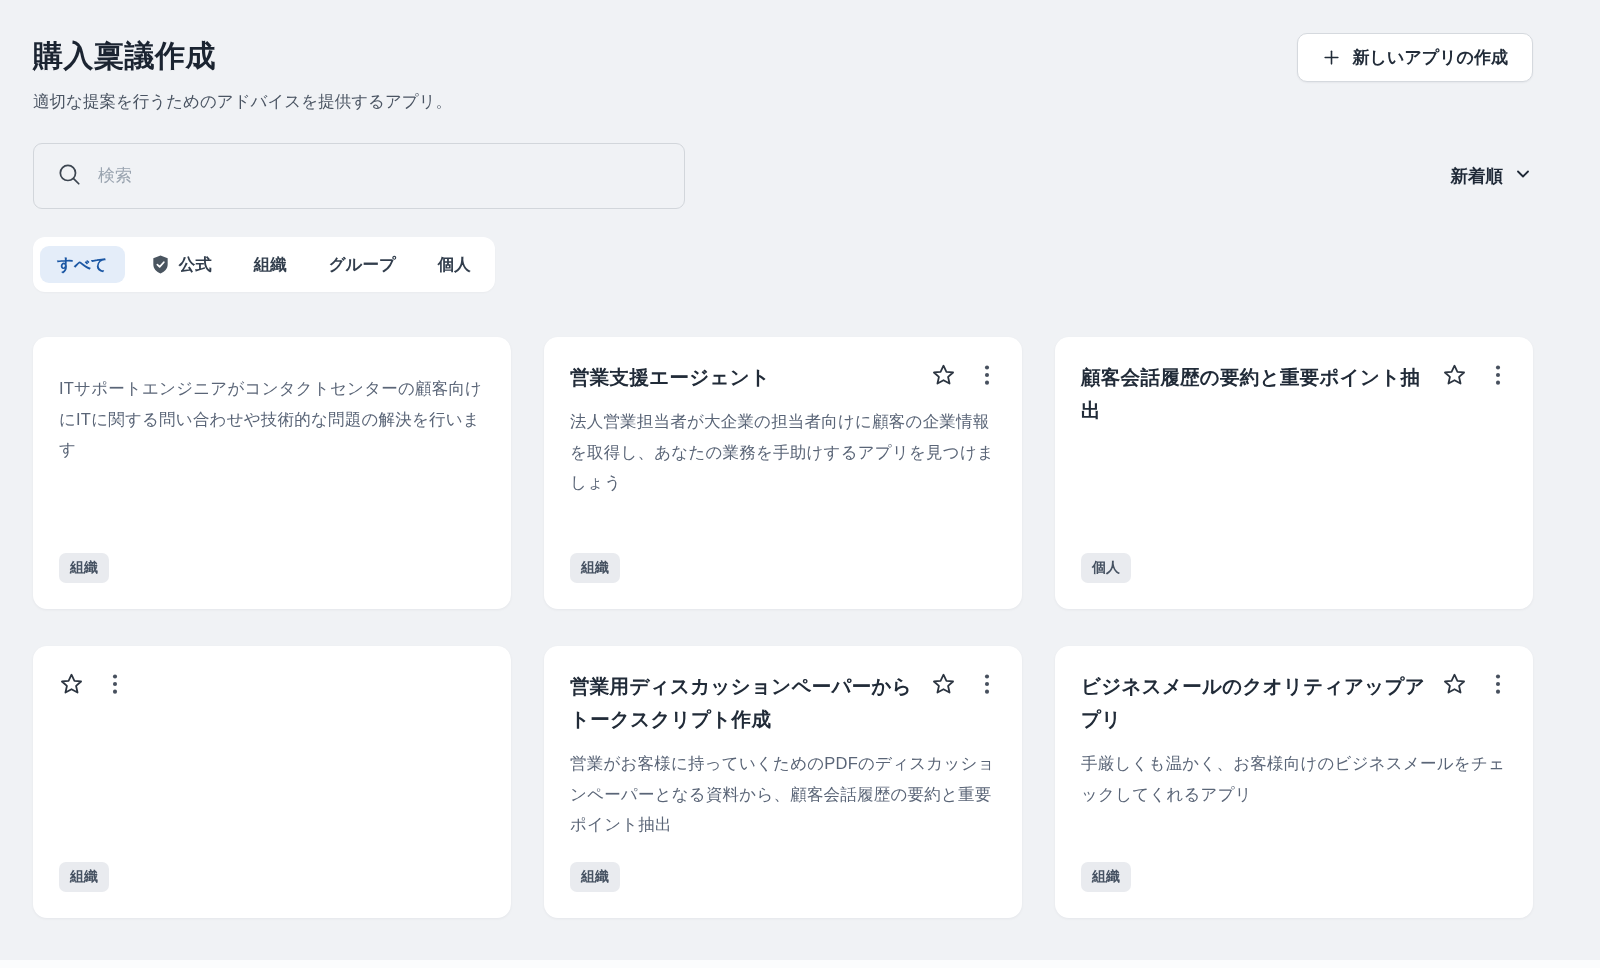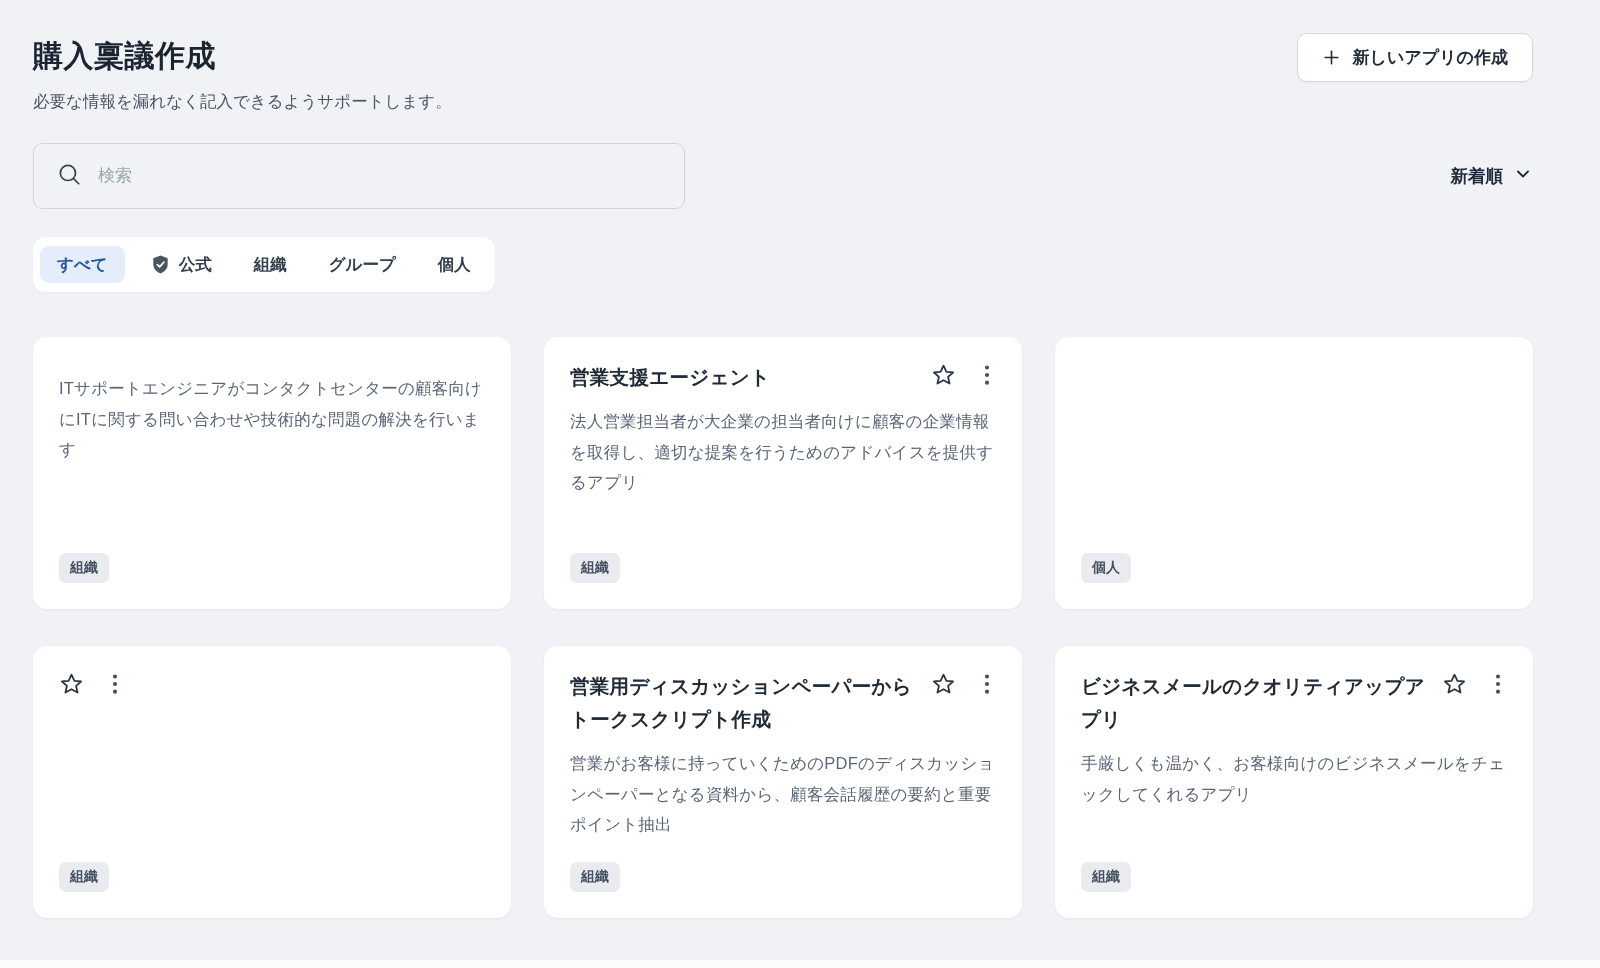--- a/index.html
+++ b/index.html
@@ -109,21 +109,21 @@
   }
 </style>
 </head>
 <body>
 
 <div class="page">
 
   <header class="page-header">
     <div>
       <h1 class="page-title">購入稟議作成</h1>
-      <p class="page-subtitle">必要な情報を漏れなく記入できるようサポートします。</p>
+      <p class="page-subtitle">適切な提案を行うためのアドバイスを提供するアプリ。</p>
     </div>
     <button class="create-btn">
       <span>
         <svg width="19" height="19" viewBox="0 0 24 24" fill="none" stroke="#222c39" stroke-width="2" stroke-linecap="round">
           <line x1="12" y1="4" x2="12" y2="20"></line>
             <line x1="4" y1="12" x2="20" y2="12"></line>
         </svg>
       </span>
       <span>新しいアプリの作成</span>
     </button>
@@ -202,25 +202,46 @@
           <span>
             <svg width="22" height="25" viewBox="0 0 24 28" fill="#47505e">
               <circle cx="12" cy="5" r="2.3"></circle>
                   <circle cx="12" cy="13.5" r="2.3"></circle>
                   <circle cx="12" cy="22" r="2.3"></circle>
             </svg>
           </span>
         </button>
       </div>
     </div>
-    <p class="card-desc">法人営業担当者が大企業の担当者向けに顧客の企業情報を取得し、適切な提案を行うためのアドバイスを提供するアプリ</p>
-    <span class="badge">組織</span>
-  </article>
-
-  <article class="card">
+    <p class="card-desc">法人営業担当者が大企業の担当者向けに顧客の企業情報を取得し、あなたの業務を手助けするアプリを見つけましょう</p>
+    <span class="badge">組織</span>
+  </article>
+
+  <article class="card">
+    <div class="card-head">
+      <h2 class="card-title">顧客会話履歴の要約と重要ポイント抽出</h2>
+      <div class="card-actions">
+        <button class="icon-btn">
+          <span>
+            <svg width="25" height="25" viewBox="0 0 24 24" fill="none" stroke="#2b3440" stroke-width="1.7" stroke-linejoin="round">
+              <path d="M12 2.6l2.8 5.9 6.4.6-4.8 4.3 1.4 6.3L12 16.5l-5.8 3.2 1.4-6.3-4.8-4.3 6.4-.6L12 2.6z"></path>
+            </svg>
+          </span>
+        </button>
+        <button class="icon-btn">
+          <span>
+            <svg width="22" height="25" viewBox="0 0 24 28" fill="#47505e">
+              <circle cx="12" cy="5" r="2.3"></circle>
+                  <circle cx="12" cy="13.5" r="2.3"></circle>
+                  <circle cx="12" cy="22" r="2.3"></circle>
+            </svg>
+          </span>
+        </button>
+      </div>
+    </div>
     <span class="badge">個人</span>
   </article>
 
   <article class="card">
     <div class="card-head">
       <div class="card-actions">
         <button class="icon-btn">
           <span>
             <svg width="25" height="25" viewBox="0 0 24 24" fill="none" stroke="#2b3440" stroke-width="1.7" stroke-linejoin="round">
               <path d="M12 2.6l2.8 5.9 6.4.6-4.8 4.3 1.4 6.3L12 16.5l-5.8 3.2 1.4-6.3-4.8-4.3 6.4-.6L12 2.6z"></path>

